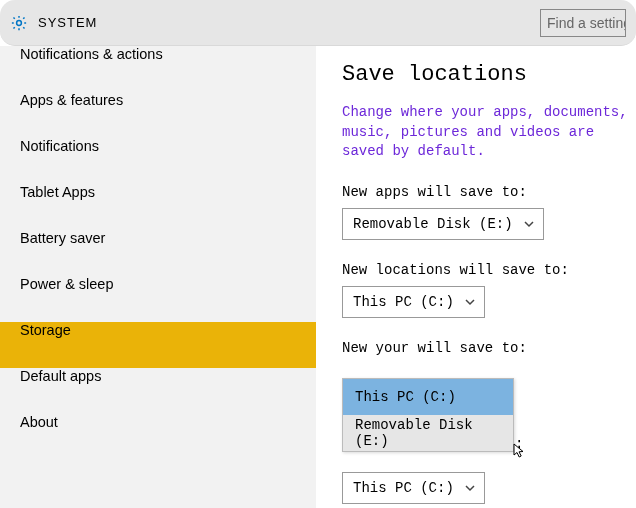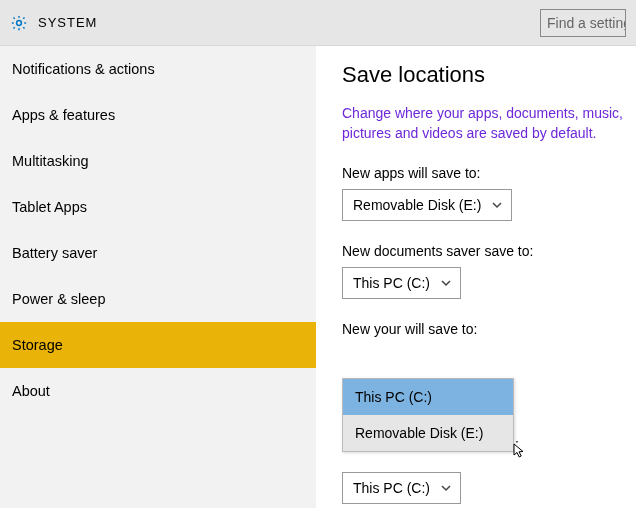--- a/index.html
+++ b/index.html
@@ -13,20 +13,21 @@
     height: 508px;
     overflow: hidden;
   }
   .header {
     display: flex;
     align-items: center;
     height: 46px;
     background: #e6e6e6;
     border-bottom: 1px solid #d9d9d9;
     padding: 0 10px;
+    border-radius: 15px;
   }
   .gear {
     width: 18px;
     height: 18px;
     margin-right: 10px;
     color: #0076c6;
   }
   .title {
     font-size: 13px;
     letter-spacing: 1px;
@@ -51,33 +52,33 @@
     height: calc(100% - 46px);
   }
   .sidebar {
     width: 316px;
     background: #f2f2f2;
     overflow: hidden;
   }
   .side-item {
     height: 46px;
     display: flex;
-    align-items: center;
-    padding: 0 12px;
+    padding: 0 20px;
     font-size: 14.5px;
     color: #000;
     border-bottom: 0;
   }
   .side-item.selected {
     background: #eab308;
   }
   .main {
     flex: 1;
     padding: 12px 0 0 26px;
     position: relative;
+    font-family: Liberation Mono, monospace;
   }
   .page-title {
     font-size: 22px;
     font-weight: 400;
     margin: 4px 0 16px 0;
   }
   .desc {
     font-size: 14px;
     color: #6d28d9;
     line-height: 1.4;
@@ -144,52 +145,55 @@
 <div class="content">
 
   <div class="sidebar">
     <div class="side-item">
         <span>Notifications &amp; actions</span>
       </div>
     <div class="side-item">
         <span>Apps &amp; features</span>
       </div>
     <div class="side-item">
-        <span>Multitasking</span>
+        <span>Notifications</span>
       </div>
     <div class="side-item">
         <span>Tablet Apps</span>
       </div>
     <div class="side-item">
         <span>Battery saver</span>
       </div>
     <div class="side-item">
         <span>Power &amp; sleep</span>
       </div>
     <div class="side-item selected">
         <span>Storage</span>
+      </div>
+    <div class="side-item">
+        <span>Default apps</span>
       </div>
     <div class="side-item">
         <span>About</span>
       </div>
   </div>
 
   <div class="main">
     <div class="page-title">Save locations</div>
     <div class="desc">Change where your apps, documents, music, pictures and videos are saved by default.</div>
 
     <div class="label">New apps will save to:</div>
     <div class="dropdown">
       <span>Removable Disk (E:)</span>
       <svg class="chev" viewBox="0 0 12 12" fill="none" stroke="currentColor" stroke-width="1.5">
           <path d="M2 4l4 4 4-4"></path>
         </svg>
     </div>
 
-    <div class="label">New documents saver save to:</div>
+    <div class="label">New locations will save to:</div>
     <div class="dropdown">
       <span>This PC (C:)</span>
       <svg class="chev" viewBox="0 0 12 12" fill="none" stroke="currentColor" stroke-width="1.5">
           <path d="M2 4l4 4 4-4"></path>
         </svg>
     </div>
 
     <div class="label">New your will save to:</div>
 
     <div class="dropdown-popup" style="left:26px; top:332px;">

